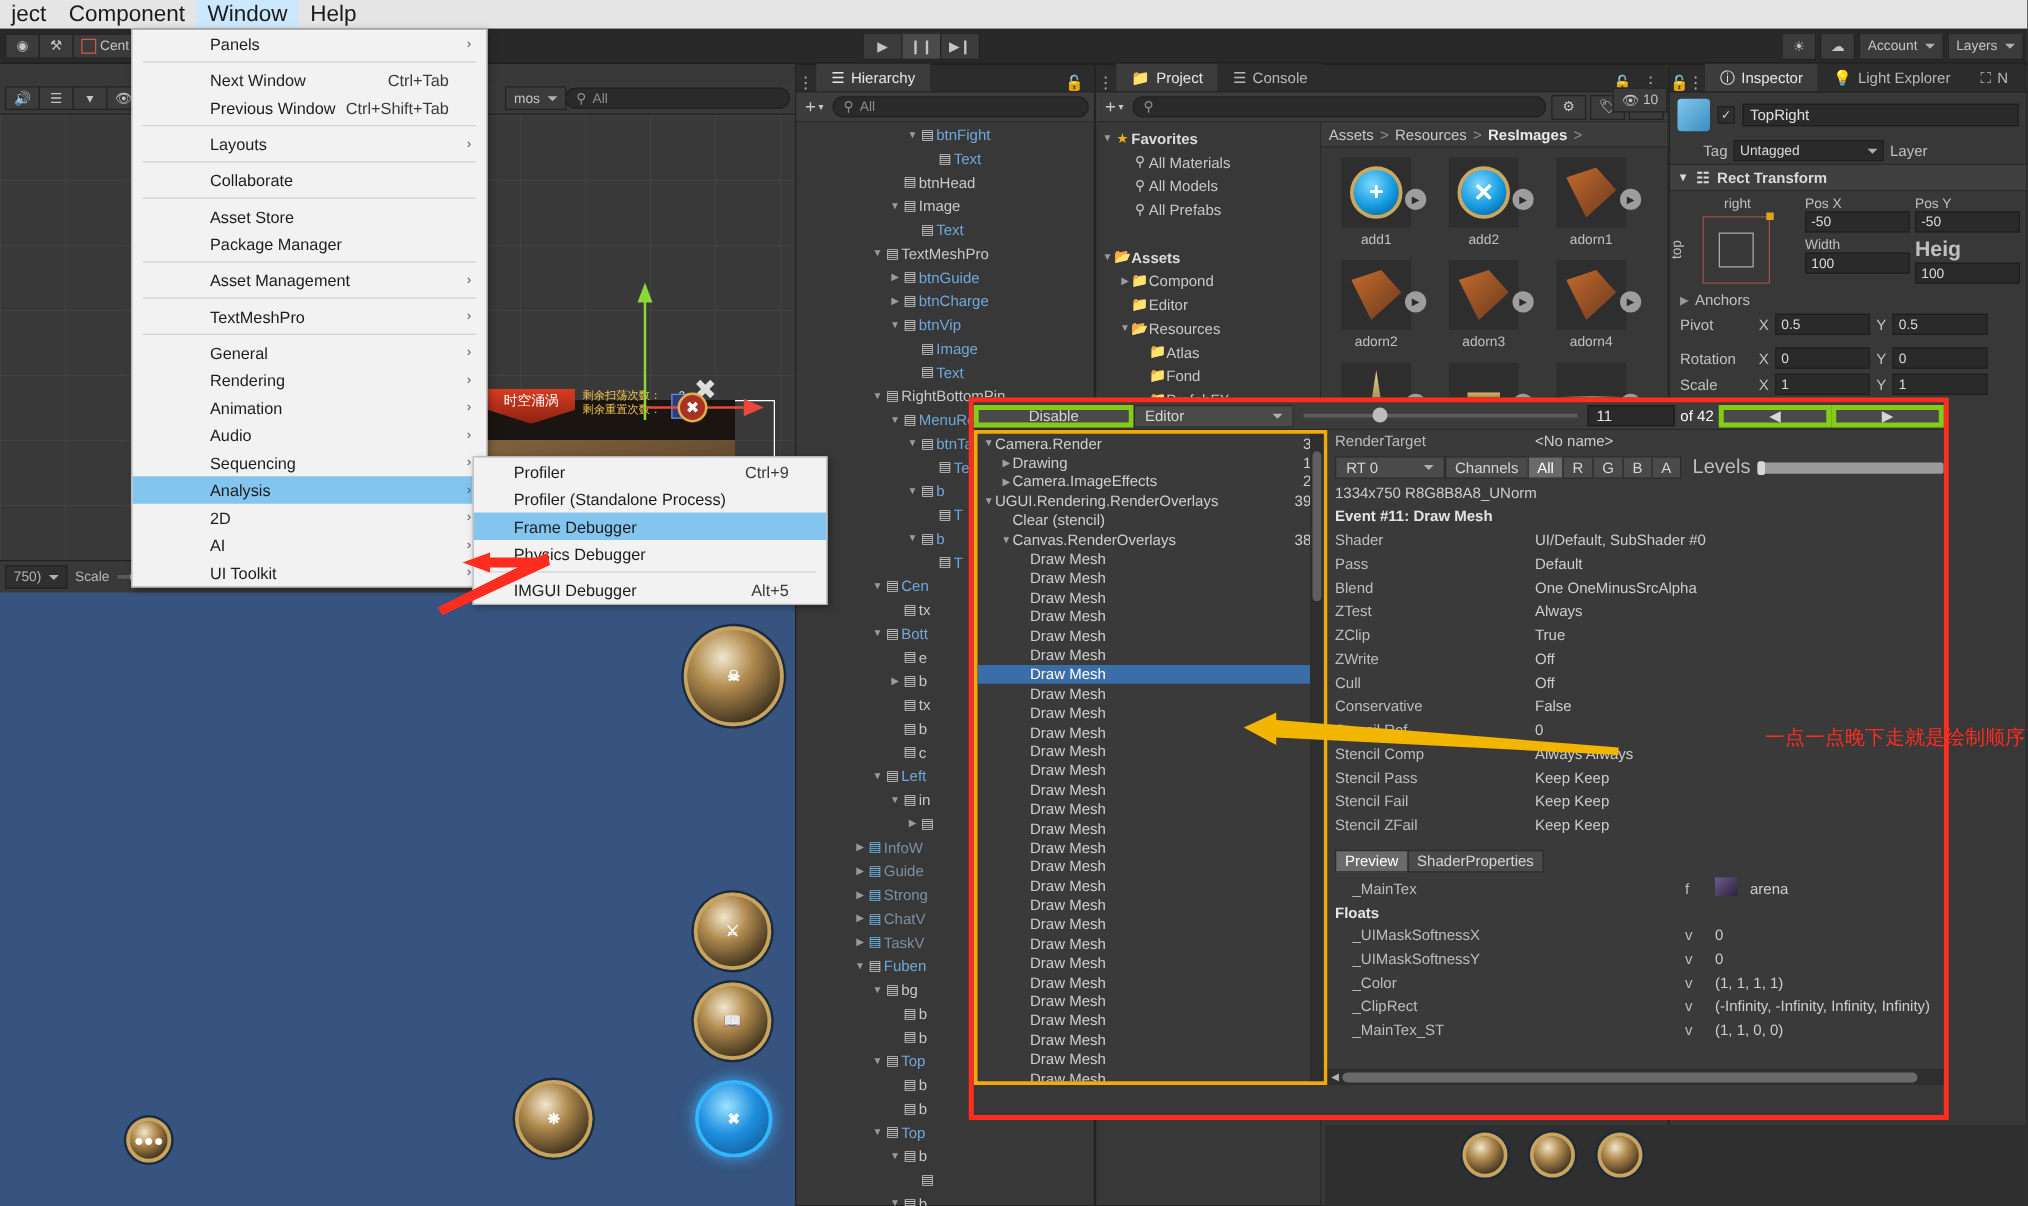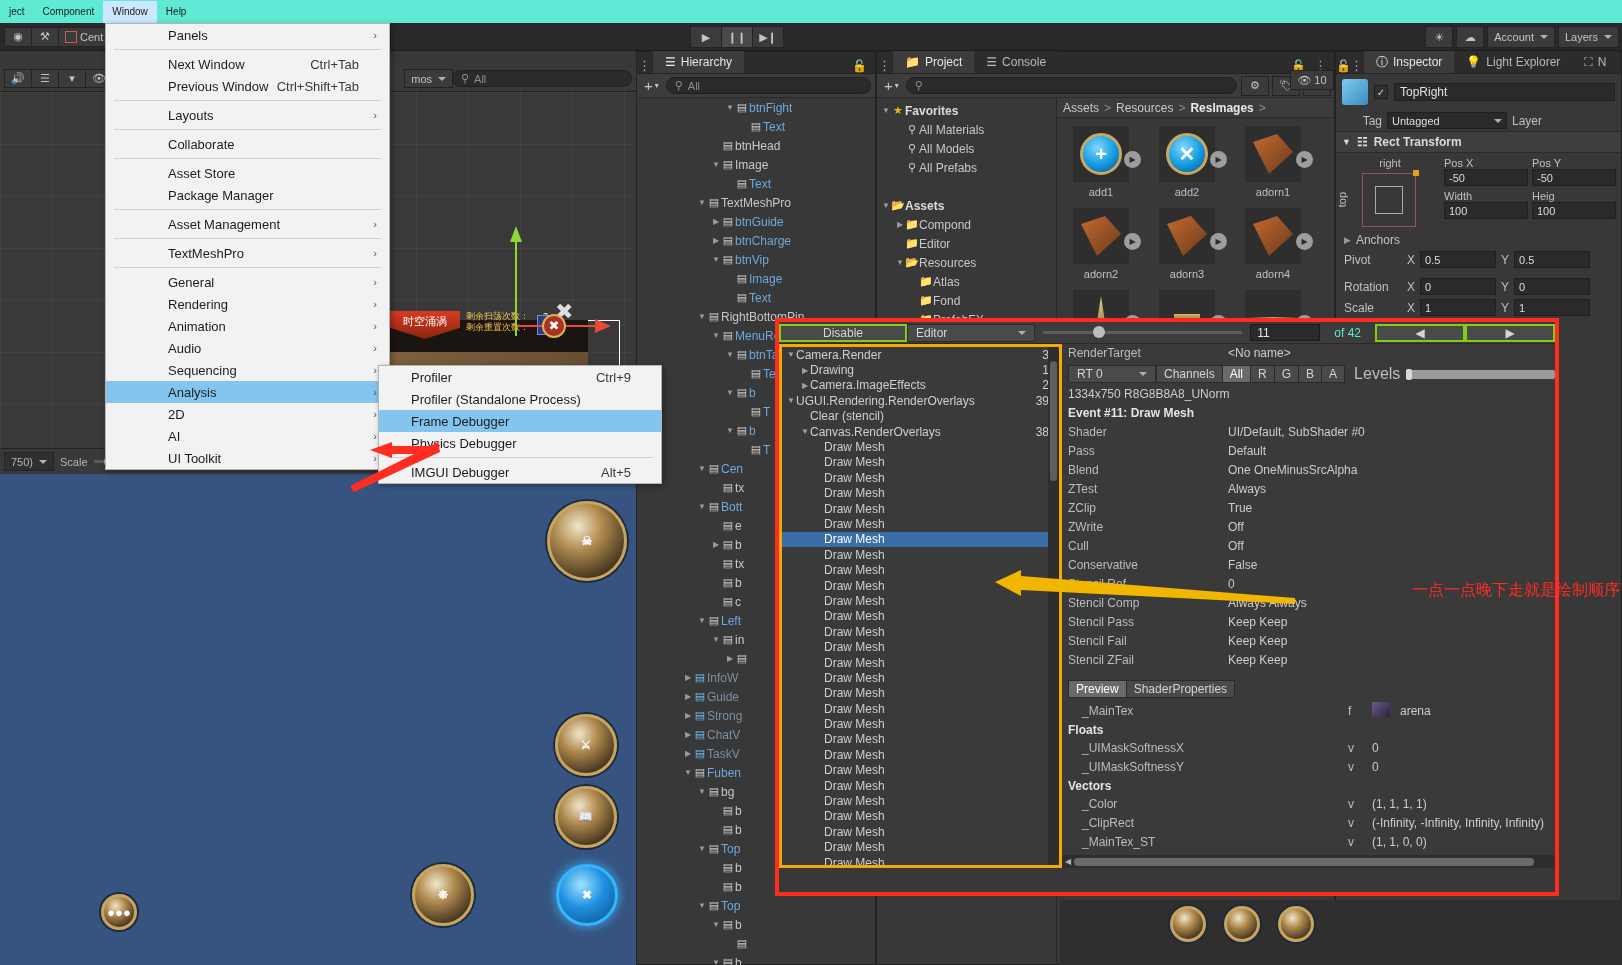--- a/index.html
+++ b/index.html
@@ -2,21 +2,21 @@
 <html><head>
 <meta charset="utf-8">
 <style>
   * { box-sizing: border-box; margin:0; padding:0; }
   html,body { width:1622px; height:965px; overflow:hidden; background:#383838;
     font-family:"Liberation Sans", sans-serif; font-size:12px; color:#c4c4c4; }
   .root { position:relative; width:1622px; height:965px; }
 
   
   .menubar { position:absolute; left:0; top:0; width:1622px; height:23px;
-    background:#5eead4; color:#1a1a1a; font-size:10px; display:flex; align-items:flex-end; }
+    background:#e5e5e5; color:#1a1a1a; font-size:18px; display:flex; align-items:flex-start; }
   .menubar .mi { padding:3px 9px; line-height:16px; }
   .menubar .mi.active { background:#cce8ff; }
 
   
   .toolbar { position:absolute; left:0; top:23px; width:1622px; height:28px;
     background:#292929; border-bottom:1px solid #1d1d1d; display:flex; align-items:center; }
   .tbtn { height:20px; min-width:28px; background:#3b3b3b; border:1px solid #232323;
     display:flex; align-items:center; justify-content:center; color:#c4c4c4;
     font-size:11px; padding:0 6px; margin-right:-1px; }
   .play-group { position:absolute; left:690px; top:26px; display:flex; }
@@ -159,21 +159,21 @@
   #submenu .pitem{padding-left:32px;}
 
   
   #framedebug{position:absolute;left:775px;top:318px;width:784px;height:578px;
     background:#383838;border:4px solid #ff2d20;z-index:70;}
   .fd-tabrow{height:20px;background:#2c2c2c;display:flex;align-items:flex-end;}
   .fd-tab{height:20px;padding:0 14px;display:flex;align-items:center;background:#3c3c3c;
     color:#dedede;font-size:12px;}
   .fd-toolbar{height:22px;background:#3c3c3c;display:flex;align-items:center;
     border-bottom:1px solid #2a2a2a;}
-  .fd-btn{height:18px;background:#4a4a4a;border:2px solid #84cc16;display:flex;align-items:center;
+  .fd-btn{height:18px;background:#4a4a4a;border:4px solid #84cc16;display:flex;align-items:center;
     justify-content:center;color:#d6d6d6;font-size:12px;padding:0 12px;}
   .fd-drop{height:18px;background:#4a4a4a;border:1px solid #2c2c2c;display:flex;align-items:center;
     color:#d6d6d6;font-size:12px;padding:0 8px;min-width:128px;justify-content:space-between;}
   .fd-evfield{height:17px;background:#2a2a2a;border:1px solid #1c1c1c;color:#e5e5e5;
     display:flex;align-items:center;padding:0 6px;width:70px;font-size:12px;}
   .fd-body{display:flex;height:calc(100% - 46px);}
   .fd-left{width:283px;position:relative;background:#3a3a3a;border:3px solid #f2a90a;
     overflow:hidden;}
   .fd-row{height:15.4px;display:flex;align-items:center;font-size:12px;color:#cfcfcf;white-space:nowrap;}
   .fd-row.sel{background:#3a6ea8;color:#fff;}
@@ -861,21 +861,21 @@
         <div style="display:flex;gap:4px;">
           <div style="width:84px;">
             <div style="font-size:11px;color:#c0c0c0;">Pos X</div>
             <div class="field">-50</div>
             <div style="font-size:11px;color:#c0c0c0;margin-top:4px;">Width</div>
             <div class="field">100</div>
           </div>
           <div style="width:84px;">
             <div style="font-size:11px;color:#c0c0c0;">Pos Y</div>
             <div class="field">-50</div>
-            <div style="font-size:11px;color:#c0c0c0;margin-top:4px;">Heig</div>
+            <div style="font-size:17px;color:#c0c0c0;margin-top:4px;font-weight:bold;">Heig</div>
             <div class="field">100</div>
           </div>
         </div>
       </div>
     </div>
     <div class="row">
       <span style="font-size:9px;color:#999;">▶</span>
       <span class="lbl">Anchors</span>
     </div>
     <div class="row">
@@ -1013,21 +1013,21 @@
       <div class="fd-drop">
         <span>Editor</span>
         <span class="dd-arrow"></span>
       </div>
       <div style="flex:1;display:flex;align-items:center;padding:0 8px;">
         <div style="width:100%;height:3px;background:#5d5d5d;position:relative;">
           <div style="position:absolute;left:25%;top:-5px;width:12px;height:12px;border-radius:50%;background:#bdbdbd;"></div>
         </div>
       </div>
       <div class="fd-evfield">11</div>
-      <div style="padding:0 14px;font-size:12px;color:#5eead4;">of 42</div>
+      <div style="padding:0 4px;font-size:12px;color:#ffffff;">of 42</div>
       <div class="fd-btn" style="width:90px;">◀</div>
       <div class="fd-btn" style="width:90px;">▶</div>
     </div>
     <div class="fd-body">
       <div class="fd-left">
         <div id="fd-tree">
             <div class="fd-row">
               <span style="display:inline-block;width:4px"></span>
               <span class="tw" style="font-size:8px;color:#a0a0a0">▼</span>
               <span>Camera.Render</span>
@@ -1333,21 +1333,20 @@
               <div class="k" style="width:280px;padding-left:14px;">_UIMaskSoftnessX</div>
               <div style="width:24px;">v</div>
               <div class="v">0</div>
             </div>
             <div class="pr">
               <div class="k" style="width:280px;padding-left:14px;">_UIMaskSoftnessY</div>
               <div style="width:24px;">v</div>
               <div class="v">0</div>
             </div>
           </div>
-        <div class="hdr2" style="line-height:18px;font-size:12px;">Vectors</div>
         <div id="fd-vectors">
             <div class="pr">
               <div class="k" style="width:280px;padding-left:14px;">_Color</div>
               <div style="width:24px;">v</div>
               <div class="v">(1, 1, 1, 1)</div>
             </div>
             <div class="pr">
               <div class="k" style="width:280px;padding-left:14px;">_ClipRect</div>
               <div style="width:24px;">v</div>
               <div class="v">(-Infinity, -Infinity, Infinity, Infinity)</div>

